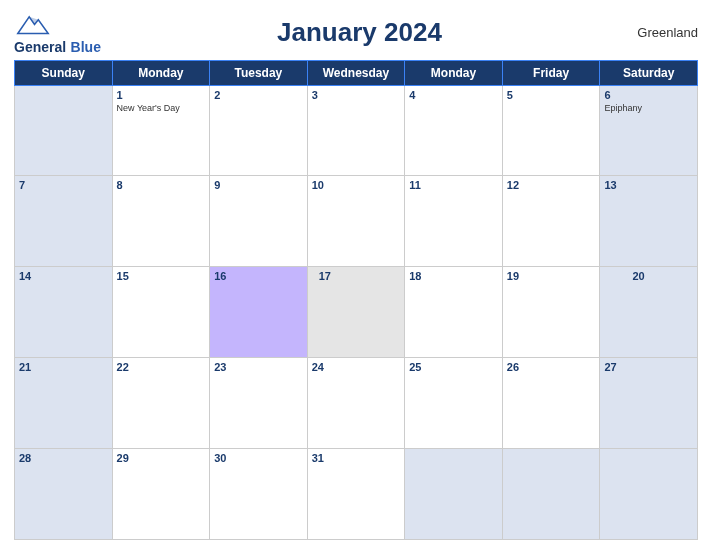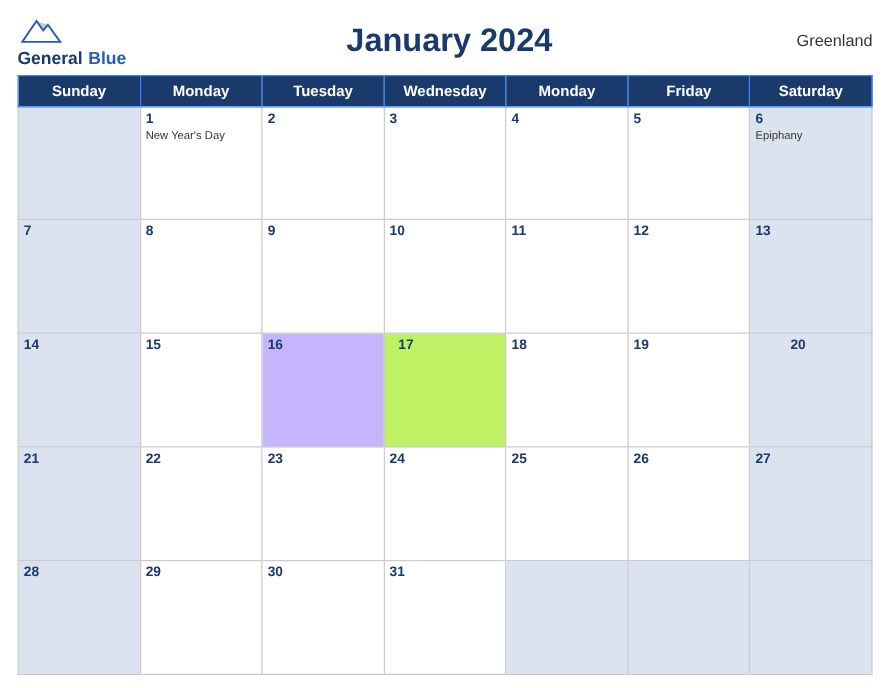--- a/index.html
+++ b/index.html
@@ -178,21 +178,21 @@
         <tr>
           <td style="background-color: rgb(220, 227, 240);">
             <span class="day-number">14</span>
           </td>
           <td style="background-color: rgb(255, 255, 255);">
             <span class="day-number">15</span>
           </td>
           <td style="background-color: #c4b5fd;">
             <span class="day-number">16</span>
           </td>
-          <td style="background-color: #bef264; padding-left: 11px;">
+          <td style="background-color: #e5e5e5; padding-left: 11px;">
             <span class="day-number">17</span>
           </td>
           <td style="background-color: rgb(255, 255, 255);">
             <span class="day-number">18</span>
           </td>
           <td style="background-color: rgb(255, 255, 255);">
             <span class="day-number">19</span>
           </td>
           <td style="background-color: rgb(220, 227, 240); padding-left: 32px;">
             <span class="day-number">20</span>

